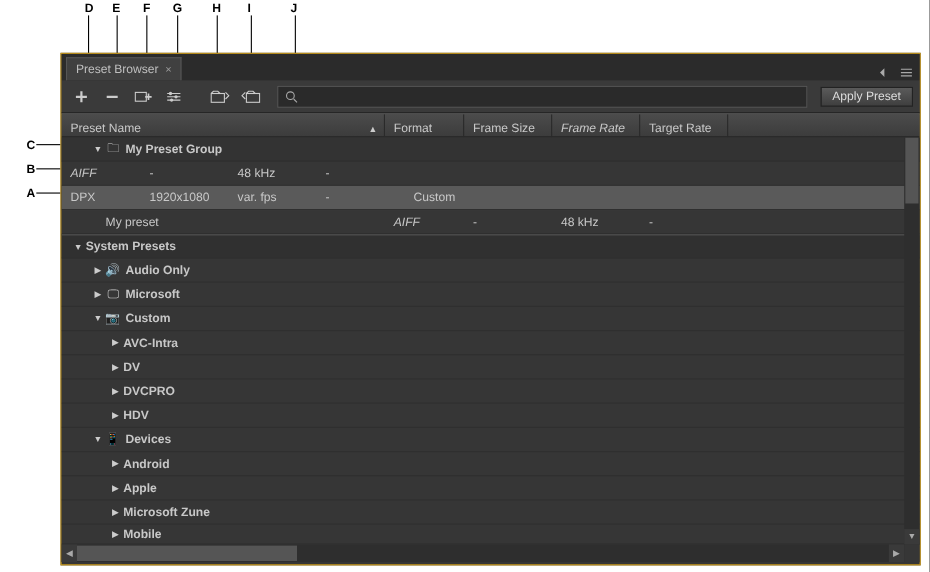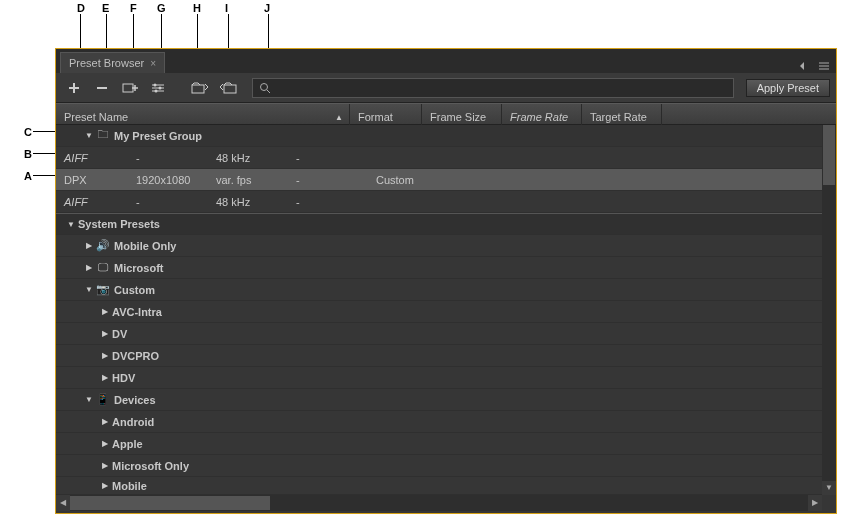--- a/index.html
+++ b/index.html
@@ -296,39 +296,43 @@
 
     <div class="row selected">
       <div class="fmt" style="font-style:normal">DPX</div>
       <div class="fsize">1920x1080</div>
       <div class="frate">var. fps</div>
       <div class="trate">-</div>
       <div class="comment">Custom</div>
     </div>
 
     <div class="row">
+      <div class="namecell pad2">
+          <span class="tw blank"></span>
+          <span>My preset</span>
+        </div>
       <div class="fmt">AIFF</div>
       <div class="fsize">-</div>
       <div class="frate">48 kHz</div>
       <div class="trate">-</div>
       <div class="comment"></div>
     </div>
 
     <div class="row" style="background:#303030;border-top:1px solid #555;">
       <div class="namecell pad1">
           <span class="tw">▼</span>
           <span class="bold">System Presets</span>
         </div>
     </div>
 
     <div class="row">
       <div class="namecell pad2">
           <span class="tw">▶</span>
           <span class="icn">🔊</span>
-          <span class="bold">Mobile Only</span>
+          <span class="bold">Audio Only</span>
         </div>
     </div>
     <div class="row">
       <div class="namecell pad2">
           <span class="tw">▶</span>
           <span class="icn">🖵</span>
           <span class="bold">Microsoft</span>
         </div>
     </div>
     <div class="row">
@@ -377,21 +381,21 @@
     </div>
     <div class="row">
       <div class="namecell pad3">
           <span class="tw">▶</span>
           <span class="bold">Apple</span>
         </div>
     </div>
     <div class="row">
       <div class="namecell pad3">
           <span class="tw">▶</span>
-          <span class="bold">Microsoft Only</span>
+          <span class="bold">Microsoft Zune</span>
         </div>
     </div>
     <div class="row" style="height:18px;overflow:hidden;">
       <div class="namecell pad3">
           <span class="tw">▶</span>
           <span class="bold">Mobile</span>
         </div>
     </div>
 
     <div class="scrollbar-v">

